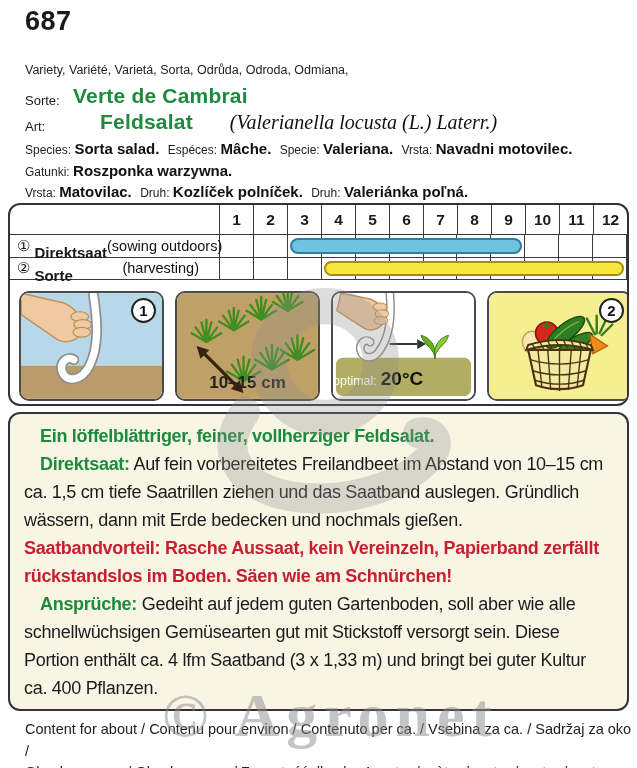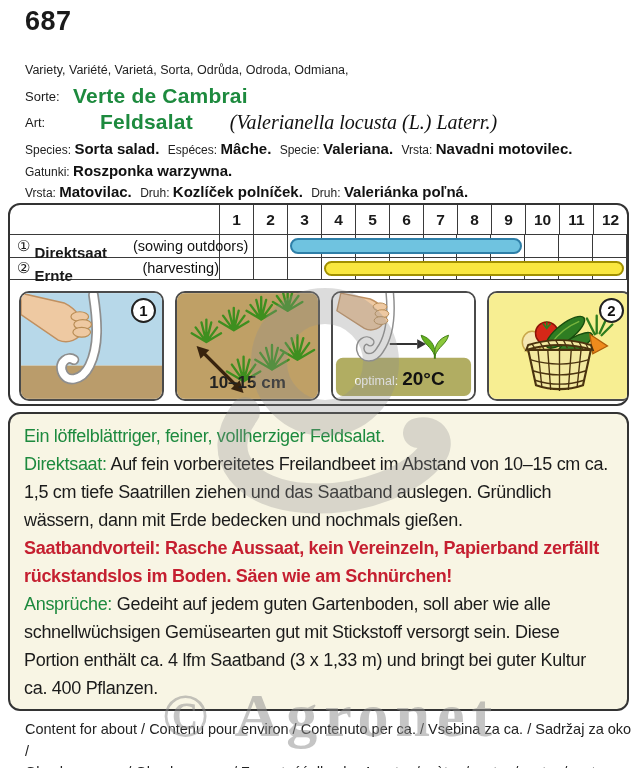--- a/index.html
+++ b/index.html
@@ -7,64 +7,64 @@
   }
   *{margin:0;padding:0;box-sizing:border-box;}
   html,body{background:#fff;}
   .page{
     position:relative;width:637px;height:768px;background:#fff;overflow:hidden;
     font-family:"Liberation Sans",sans-serif;color:#1a1a1a;
   }
   
   .page-number{position:absolute;left:25px;top:6px;font-size:27px;font-weight:bold;letter-spacing:.5px;}
   .variety-line{position:absolute;left:25px;top:63px;font-size:12.5px;color:#222;}
-  .title-row{position:absolute;left:25px;display:flex;align-items:center;gap:6px;white-space:nowrap;}
+  .title-row{position:absolute;left:25px;display:flex;align-items:flex-end;gap:6px;white-space:nowrap;}
   .title-row .small-label{font-size:13px;width:42px;flex:0 0 auto;}
   .sorte-row{top:84px;}
   .art-row{top:110px;gap:33px;}
   .big-green{font-size:21px;font-weight:bold;color:var(--green);letter-spacing:.2px;}
   .latin{font-size:20px;font-style:italic;color:#111;margin-left:4px;font-family:Liberation Serif, serif;}
   .species-block{position:absolute;left:25px;top:139px;font-size:12px;line-height:19.5px;white-space:nowrap;}
   .species-block .lab{font-size:12px;color:#222;}
   .species-block .val{font-size:15px;font-weight:bold;color:#111;margin-right:5px;}
   
   .box1{position:absolute;left:8px;top:203px;width:621px;height:203px;background:#fff;
         border:2px solid #333;border-radius:12px;overflow:hidden;}
   .cal{width:100%;}
   .cal-row{display:flex;border-bottom:1.5px solid #3a3a3a;}
   .cal-row.header{height:30px;}
   .cal-row.bar-row{height:22.5px;}
   .cal-label{width:210px;flex:0 0 auto;border-right:1.5px solid #3a3a3a;display:flex;align-items:center;
              padding-left:7px;white-space:nowrap;}
   .cal-label .badge-ch{font-size:15px;margin-right:4px;}
   .cal-label .nm{font-size:15px;font-weight:bold;width:88px;margin-top:14px;}
-  .cal-label .nm-en{font-size:14.5px;color:#111;margin-left:26px;}
+  .cal-label .nm-en{font-size:14.5px;color:#111;}
   .cal-months{flex:1;display:flex;position:relative;}
   .cal-cell{flex:1;border-right:1.5px solid #3a3a3a;display:flex;align-items:center;justify-content:center;
             font-size:15.5px;font-weight:bold;}
   .cal-cell:last-child{border-right:none;}
   .cal-bar{position:absolute;top:3px;bottom:3px;border-radius:9px;border:2px solid;}
   .panels{position:absolute;left:0;top:80px;width:100%;display:flex;gap:11px;padding:6px 9px 0 9px;}
   .panel{width:145px;height:110px;border:2.5px solid #4a4a4a;border-radius:10px;overflow:hidden;
          position:relative;flex:0 0 auto;background:#fff;}
   .panel svg{display:block;width:100%;height:100%;}
   .panel-badge{position:absolute;top:5px;right:6px;width:25px;height:25px;border-radius:50%;
                background:#fff;border:2px solid #222;display:flex;align-items:center;justify-content:center;
                font-size:15px;font-weight:bold;color:#111;}
   .spacing-text{position:absolute;left:0;right:0;bottom:6px;text-align:center;
                 font-size:17px;font-weight:bold;color:#222;}
-  .temp-text{position:absolute;left:0;right:8px;bottom:9px;text-align:center;white-space:nowrap;}
+  .temp-text{position:absolute;left:0;right:8px;bottom:9px;text-align:left;white-space:nowrap;}
   .temp-text .opt{font-size:12.5px;color:#fff;margin-right:4px;}
   .temp-text .deg{font-size:19px;font-weight:bold;color:#111;}
   
   .box2{position:absolute;left:8px;top:412px;width:621px;height:299px;background:var(--box-bg);
         border:2px solid #333;border-radius:12px;padding:8px 14px;
         font-size:18px;line-height:28px;letter-spacing:-0.3px;color:#1b1b1b;}
   .box2 p{margin:0;}
-  .green-bold{color:var(--green);font-weight:normal;}
+  .green-bold{color:var(--green);font-weight:bold;margin-left:16px;}
   .red-bold{color:var(--red);font-weight:bold;}
   
   .footer{position:absolute;left:25px;top:719px;font-size:14.5px;line-height:21.5px;color:#222;}
   
   .wm-logo{position:absolute;left:170px;top:262px;width:320px;height:270px;opacity:.3;pointer-events:none;z-index:6;}
   .wm-text{position:absolute;left:162px;top:680px;font-family:"Liberation Serif",serif;font-weight:bold;
            font-size:62px;letter-spacing:7px;color:rgba(140,140,140,.5);pointer-events:none;z-index:6;white-space:nowrap;}
 </style>
 </head>
 <body>
@@ -147,21 +147,21 @@
           <div class="cal-cell"></div>
             <div class="cal-cell"></div>
           <div class="cal-cell"></div>
             <div class="cal-cell"></div>
           <div class="cal-bar" style="left: calc(16.6667% + 2px); width: calc(58.3333% - 5px); background: rgb(111, 195, 224); border-color: rgb(46, 127, 168);"></div>
         </div>
       </div>
       <div class="cal-row bar-row">
         <div class="cal-label">
           <span class="badge-ch">②</span>
-          <span class="nm">Ernte</span>
+          <span class="nm">Sorte</span>
           <span class="nm-en">(harvesting)</span>
         </div>
         <div class="cal-months">
           <div class="cal-cell"></div>
             <div class="cal-cell"></div>
           <div class="cal-cell"></div>
             <div class="cal-cell"></div>
           <div class="cal-cell"></div>
             <div class="cal-cell"></div>
           <div class="cal-cell"></div>

